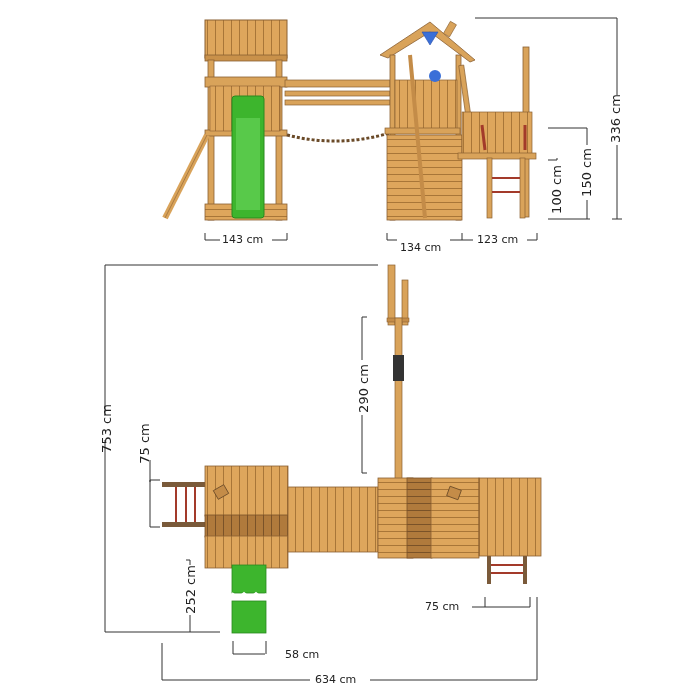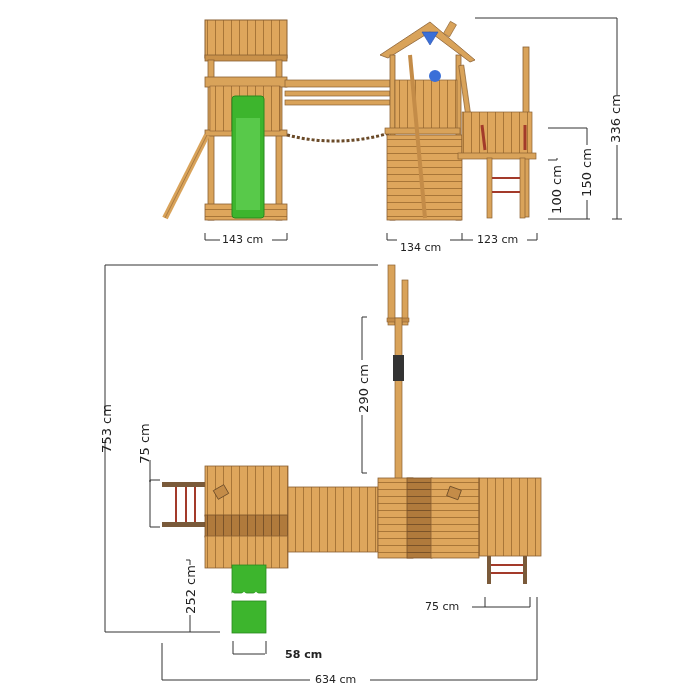--- a/index.html
+++ b/index.html
@@ -175,15 +175,15 @@
 <div class="lbl" style="left:400px;top:234px;margin-top:8px;">134 cm</div>
 <div class="lbl" style="left:477px;top:234px;">123 cm</div>
 <div class="vlbl" style="left:591px;top:112px;">336 cm</div>
 <div class="vlbl" style="left:562px;top:166px;">150 cm</div>
 <div class="vlbl" style="left:532px;top:183px;">100 cm</div>
 
 <div class="vlbl" style="left:82px;top:422px;">753 cm</div>
 <div class="vlbl" style="left:124px;top:437px;">75 cm</div>
 <div class="vlbl" style="left:339px;top:382px;">290 cm</div>
 <div class="vlbl" style="left:166px;top:583px;">252 cm</div>
-<div class="lbl" style="left:285px;top:649px;font-weight:bold;">58 cm</div>
+<div class="lbl" style="left:285px;top:649px;">58 cm</div>
 <div class="lbl" style="left:425px;top:601px;">75 cm</div>
 <div class="lbl" style="left:315px;top:674px;">634 cm</div>
 
 </body></html>

